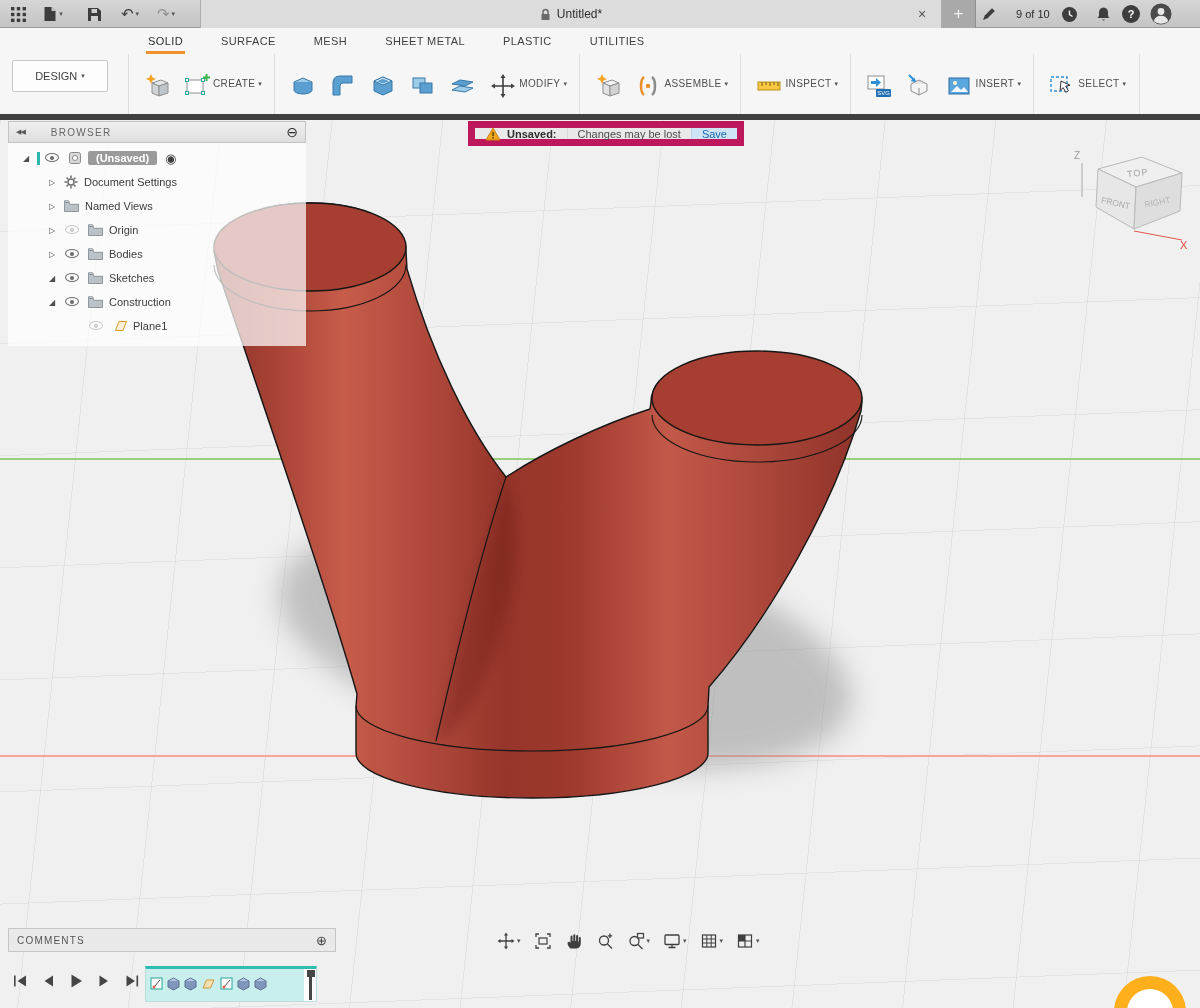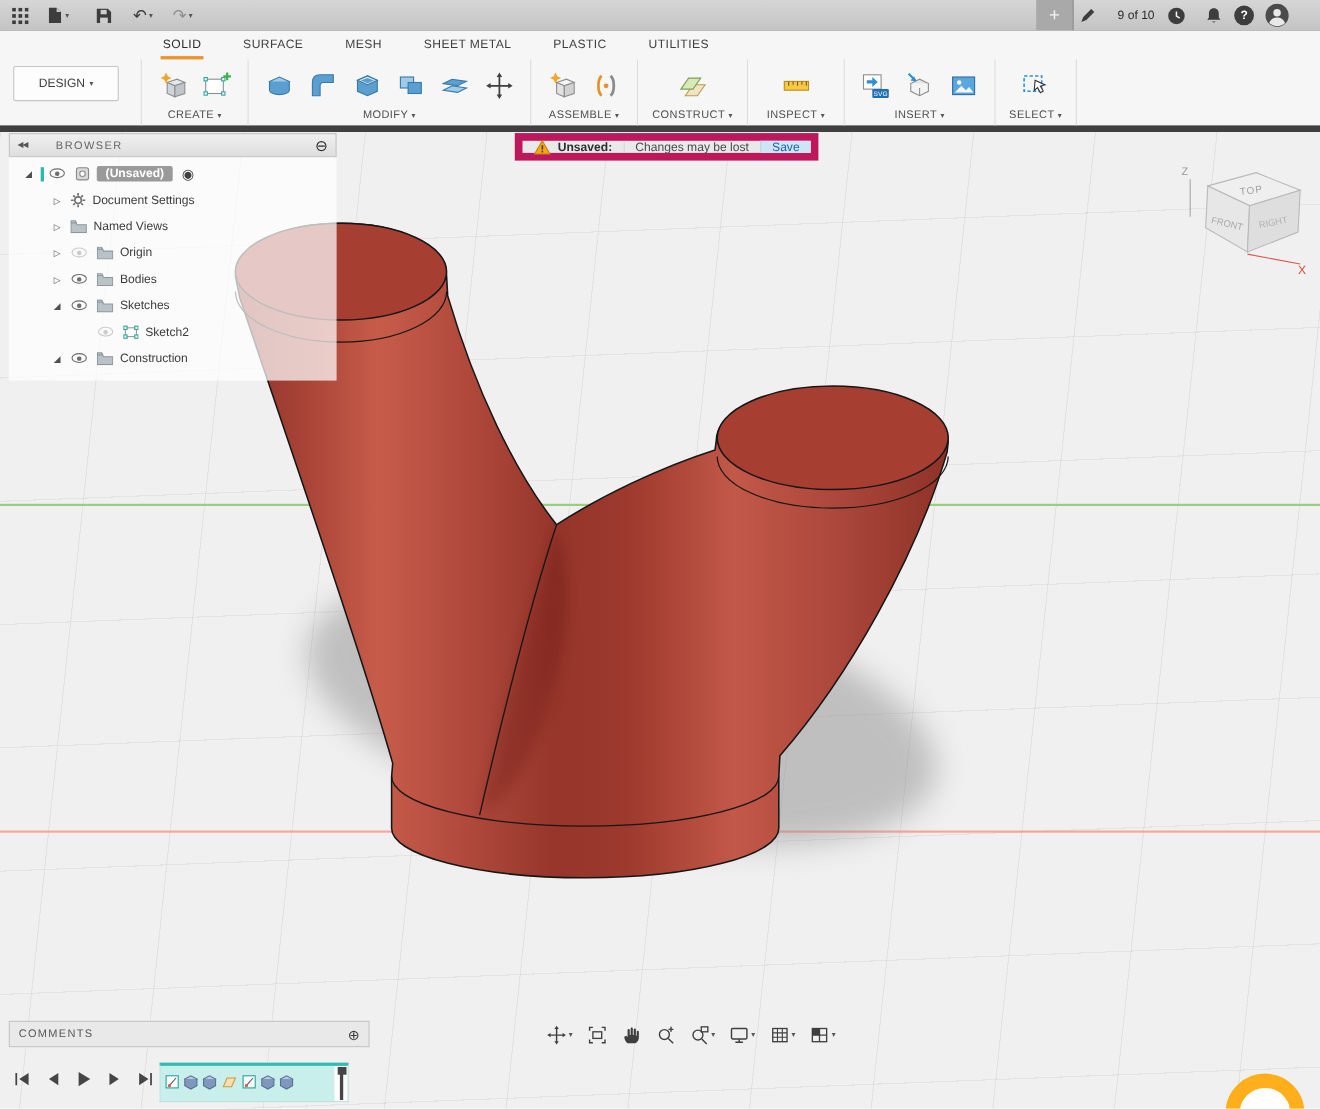--- a/index.html
+++ b/index.html
@@ -24,21 +24,21 @@
 .helpcircle{position:absolute;left:1122px;top:5px;width:18px;height:18px;border-radius:50%;background:#3d3d3d;color:#fff;font-size:11px;font-weight:bold;display:flex;align-items:center;justify-content:center}
 .p-avatar{left:1148px;width:26px}
 
 
 .ribbon{position:absolute;left:0;top:28px;width:100%;height:92px;background:#f6f6f6;border-bottom:6px solid #404040}
 .tabs{display:flex;align-items:flex-end;gap:34px;padding-left:146px;height:26px}
 .tab{font-size:11px;color:#3f3f3f;letter-spacing:.4px;padding:5px 2px 4px;border-bottom:3px solid transparent}
 .tab.active{border-bottom-color:#f0922b;color:#2e2e2e}
 .design{position:absolute;left:12px;top:32px;width:96px;height:32px;background:#fdfdfd;border:1px solid #c6c6c6;border-radius:2px;display:flex;align-items:center;justify-content:center;gap:4px;font-size:11px;color:#3f3f3f}
 .groups{position:absolute;left:128px;top:26px;bottom:0;display:flex;border-left:1px solid #ddd}
-.group{display:flex;flex-direction:column;justify-content:flex-start;border-right:1px solid #ddd;padding:3px 12px 0}
+.group{display:flex;flex-direction:row;justify-content:flex-start;border-right:1px solid #ddd;padding:3px 12px 0}
 .gicons{flex:1;display:flex;align-items:center;justify-content:center;gap:8px}
 .tool{width:32px;height:32px;display:flex;align-items:center;justify-content:center}
 .glabel{display:flex;align-items:center;justify-content:center;gap:3px;font-size:10px;color:#4e4e4e;letter-spacing:.4px;padding-bottom:4px}
 .g-construct{min-width:100px}.g-inspect{min-width:88px}.g-insert{min-width:132px}.g-select{min-width:74px}
 
 
 .warnbar{position:absolute;left:468px;top:121px;height:25px;display:flex;align-items:stretch;font-size:11px;background:#e9e9e9;border:7px solid #be185d}
 .wseg{display:flex;align-items:center;gap:6px;padding:0 10px}
 .wlabel{font-weight:bold;color:#2e2e2e}
 .wmsg{color:#4a4a4a;border-left:1px solid #d8d8d8}
@@ -317,20 +317,28 @@
     </button>
     <button class="tb-btn p-undo">
       <span class="glyph-undo">↶</span>
       <span class="caret"></span>
     </button>
     <button class="tb-btn p-redo">
       <span class="glyph-redo">↷</span>
       <span class="caret"></span>
     </button>
 
+    <div class="doc-tab">
+      <svg width="11" height="13" viewBox="0 0 11 13">
+          <rect x="1.5" y="6" width="8" height="6" fill="#6a6a6a"></rect>
+          <path d="M3 6V4a2.5 2.5 0 015 0v2" fill="none" stroke="#6a6a6a" stroke-width="1.5"></path>
+        </svg>
+      <span class="doc-title">Untitled*</span>
+      <button class="tab-close">×</button>
+    </div>
 
     <button class="newtab">+</button>
 
     <div class="vercount">
       <svg width="14" height="14" viewBox="0 0 14 14">
           <path d="M1 13l1.8-4.6L10 1.2 12.8 4 5.6 11.2z" fill="#3d3d3d"></path>
         </svg>
       <span>9 of 10</span>
     </div>
 
@@ -467,34 +475,20 @@
                 <circle cx="13" cy="13" r="2.2" fill="#e8912c"></circle>
               </svg>
           </button>
         </div>
         <button class="glabel">
             <span>ASSEMBLE</span>
             <span class="caret"></span>
           </button>
       </div>
 
-      <div class="group g-construct">
-        <div class="gicons">
-          <button class="tool">
-            <svg width="26" height="26" viewBox="0 0 26 26">
-                <polygon points="6,22 13,12 24,12 17,22" fill="#f0e4c6" stroke="#c19a4a"></polygon>
-                <polygon points="2,16 9,6 20,6 13,16" fill="#d8e8b8" stroke="#7fa14c"></polygon>
-              </svg>
-          </button>
-        </div>
-        <button class="glabel">
-            <span>CONSTRUCT</span>
-            <span class="caret"></span>
-          </button>
-      </div>
 
       <div class="group g-inspect">
         <div class="gicons">
           <button class="tool">
             <svg width="26" height="26" viewBox="0 0 26 26">
                 <rect x="2" y="9" width="22" height="8" fill="#f7c840" stroke="#b98f1d"></rect>
                 <path d="M6 9v4M10 9v3M14 9v4M18 9v3M22 9v4" stroke="#7a5c10"></path>
               </svg>
           </button>
         </div>
@@ -635,42 +629,38 @@
             <span class="exp">◢</span>
             <span class="eye"></span>
             <span class="ticon">
               <svg width="15" height="12" viewBox="0 0 15 12">
                 <path d="M.5 2.5h4.5l1.2 1.8h8.3v7.2H.5z" fill="#b9c2c7" stroke="#8d979d"></path>
                 <path d="M.5 2.5V.8h4l.9 1.7z" fill="#cfd6da" stroke="#8d979d"></path>
               </svg>
             </span>
             <span class="tlabel">Sketches</span>
           </div>
-          <div class="trow lvl2">
-            <span class="exp"></span>
-            <span class="eye off"></span>
-            <span class="ticon">
-              <svg width="14" height="14" viewBox="0 0 14 14">
-                <rect x="2" y="3" width="10" height="8" fill="#fff" stroke="#9a9a9a"></rect>
-                <rect x="0.5" y="1.5" width="3" height="3" fill="#fff" stroke="#27a39a"></rect>
-                <rect x="10.5" y="1.5" width="3" height="3" fill="#fff" stroke="#27a39a"></rect>
-                <rect x="0.5" y="9.5" width="3" height="3" fill="#fff" stroke="#27a39a"></rect>
-                <rect x="10.5" y="9.5" width="3" height="3" fill="#fff" stroke="#27a39a"></rect>
-              </svg>
-            </span>
-            <span class="tlabel">Sketch2</span>
-          </div>
           <div class="trow lvl1">
             <span class="exp">◢</span>
             <span class="eye"></span>
             <span class="ticon">
               <svg width="15" height="12" viewBox="0 0 15 12">
                 <path d="M.5 2.5h4.5l1.2 1.8h8.3v7.2H.5z" fill="#b9c2c7" stroke="#8d979d"></path>
                 <path d="M.5 2.5V.8h4l.9 1.7z" fill="#cfd6da" stroke="#8d979d"></path>
               </svg>
             </span>
             <span class="tlabel">Construction</span>
           </div>
+          <div class="trow lvl2">
+            <span class="exp"></span>
+            <span class="eye off"></span>
+            <span class="ticon">
+              <svg width="15" height="12" viewBox="0 0 15 12">
+                <polygon points="3.5,10.5 7,1.5 14.5,1.5 11,10.5" fill="#fdf0d5" stroke="#d99a2b"></polygon>
+              </svg>
+            </span>
+            <span class="tlabel">Plane1</span>
+          </div>
         </div>
     </div>
   </aside>
 
 </div>
 
 </body></html>

